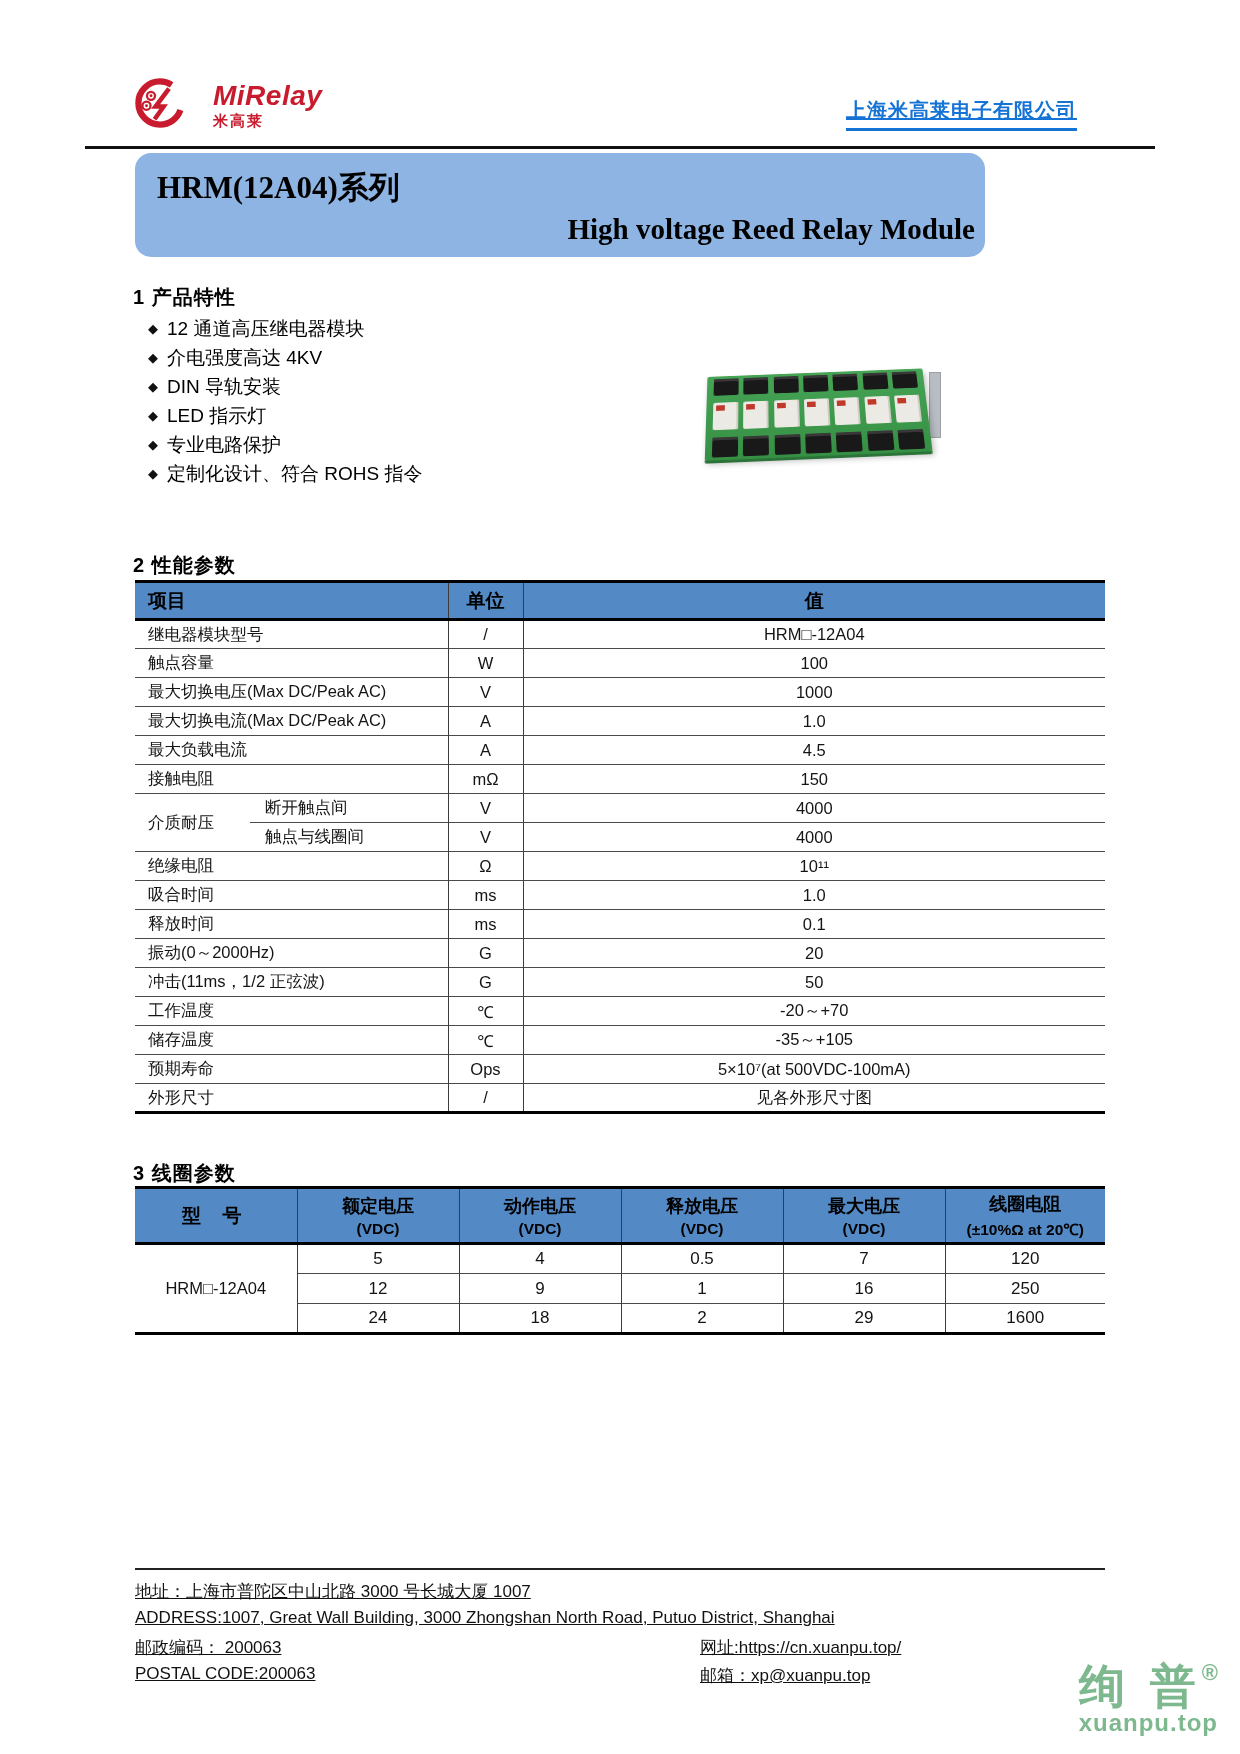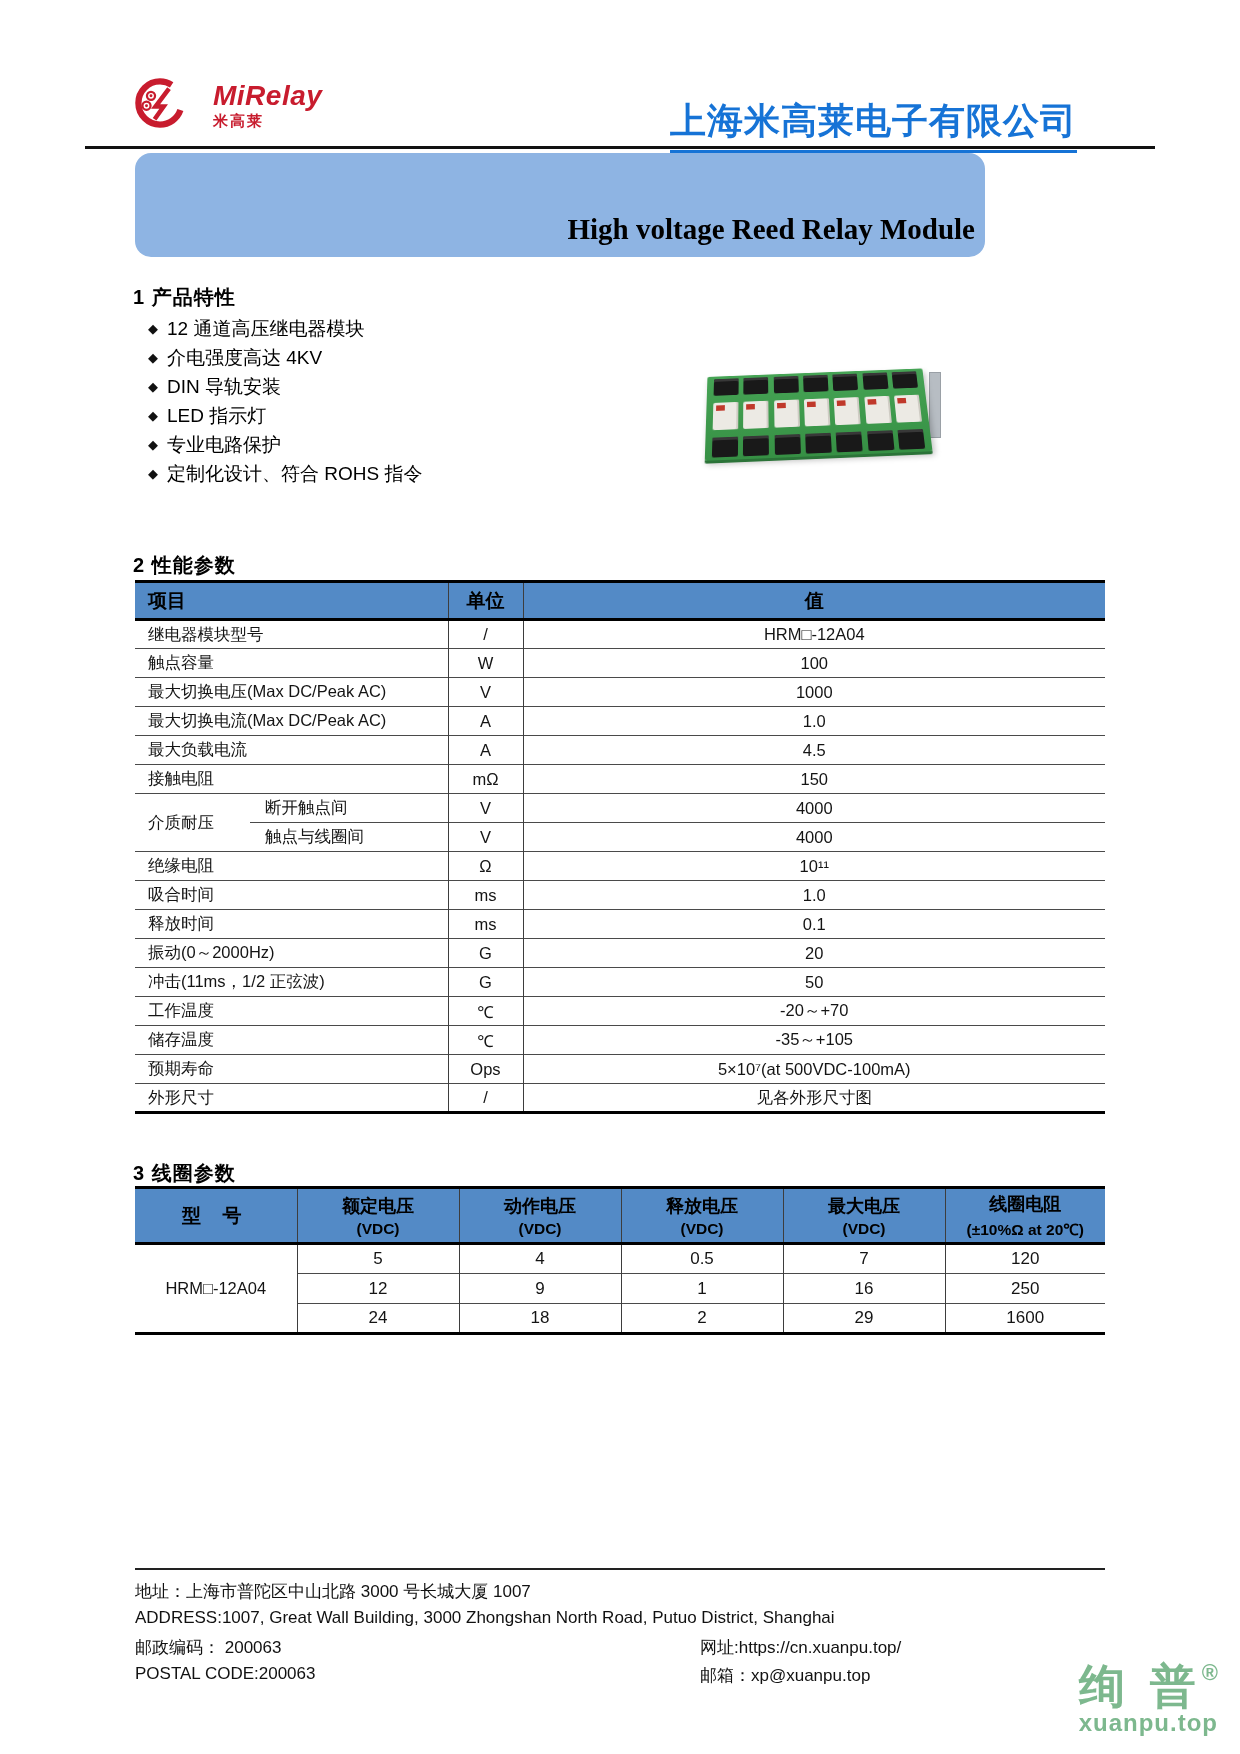--- a/index.html
+++ b/index.html
@@ -12,22 +12,22 @@
   *{box-sizing:border-box;margin:0;padding:0;}
   html,body{background:#fff;}
   body{font-family:"Liberation Sans",sans-serif;color:#000;}
   .page{position:relative;width:1240px;height:1754px;background:#fff;overflow:hidden;}
 
   
   .logo{position:absolute;left:133px;top:76px;display:flex;align-items:center;gap:26px;}
   .logo-text{display:flex;flex-direction:column;line-height:1;}
   .brand{font-size:28px;font-weight:bold;color:var(--brand-red);font-style:italic;letter-spacing:.5px;}
   .brand-cn{font-size:15px;font-weight:bold;color:var(--brand-red);margin-top:3px;letter-spacing:2px;}
-  .company{position:absolute;right:163px;top:97px;font-size:36px;font-weight:bold;color:var(--company-blue);
-    border-bottom:3px solid var(--company-blue);padding-bottom:4px;letter-spacing:1px;}
+  .company{position:absolute;right:163px;top:97px;font-size:20px;font-weight:bold;color:var(--company-blue);
+    border-bottom:3px solid var(--company-blue);padding-bottom:4px;letter-spacing:1px;text-decoration:underline;}
   .top-rule{position:absolute;left:85px;top:146px;width:1070px;height:3px;background:#111;}
 
   
   .banner{position:absolute;left:135px;top:153px;width:850px;height:104px;background:var(--banner-bg);border-radius:16px;}
   .series-title{position:absolute;left:22px;top:14px;font-family:"Liberation Serif",serif;font-weight:bold;font-size:31px;}
   .title-cn{position:absolute;right:88px;top:13px;font-size:31px;font-weight:bold;letter-spacing:1px;}
   .title-en{position:absolute;right:10px;top:60px;font-family:"Liberation Serif",serif;font-weight:bold;font-size:29px;text-align:center;}
 
   
   .sec-heading{position:absolute;font-size:20px;font-weight:bold;letter-spacing:1px;}
@@ -73,21 +73,21 @@
   .coil-table th .h1{font-size:18px;}
   .coil-table th .h2{font-size:15.5px;font-weight:600;margin-top:2px;}
   .coil-table th.model-h{font-size:19px;letter-spacing:8px;}
   .coil-table td{height:30px;text-align:center;vertical-align:middle;color:#141414;}
   .coil-table tbody tr + tr td{border-top:1px solid #4a4a4a;}
   .coil-table td.model-cell{font-size:16.5px;}
   .coil-table tbody tr + tr td.b-l{border-top:1px solid #4a4a4a;}
 
   
   .footer-rule{position:absolute;left:135px;top:1568px;width:970px;height:2px;background:#222;}
-  .foot{position:absolute;left:135px;font-size:17px;color:#111;}
+  .foot{position:absolute;left:135px;font-size:17px;color:#111;text-decoration:underline;}
   .f1{top:1580px;}
   .f2{top:1608px;}
   .f3{top:1636px;}
   .f4{top:1664px;}
   .fr{left:700px;}
 
   
   .watermark{position:absolute;left:1040px;top:1662px;width:178px;text-align:right;color:var(--watermark-green);line-height:1;}
   .wm-top{font-size:46px;font-weight:bold;letter-spacing:6px;}
   .wm-reg{font-size:22px;vertical-align:22px;letter-spacing:0;}
@@ -111,20 +111,21 @@
     </span>
     <span class="logo-text">
       <span class="brand">MiRelay</span>
       <span class="brand-cn">米高莱</span>
     </span>
   </div>
   <div class="company">上海米高莱电子有限公司</div>
   <div class="top-rule"></div>
 
   <div class="banner">
+    <div class="series-title">HRM(12A04)系列</div>
     <div class="title-en">High voltage Reed Relay Module</div>
   </div>
 
   <div class="sec-heading h-features">1 产品特性</div>
   <ul class="features-list">
       <li>
         <span class="dia">◆</span>
         <span>12 通道高压继电器模块</span>
       </li>
       <li>

